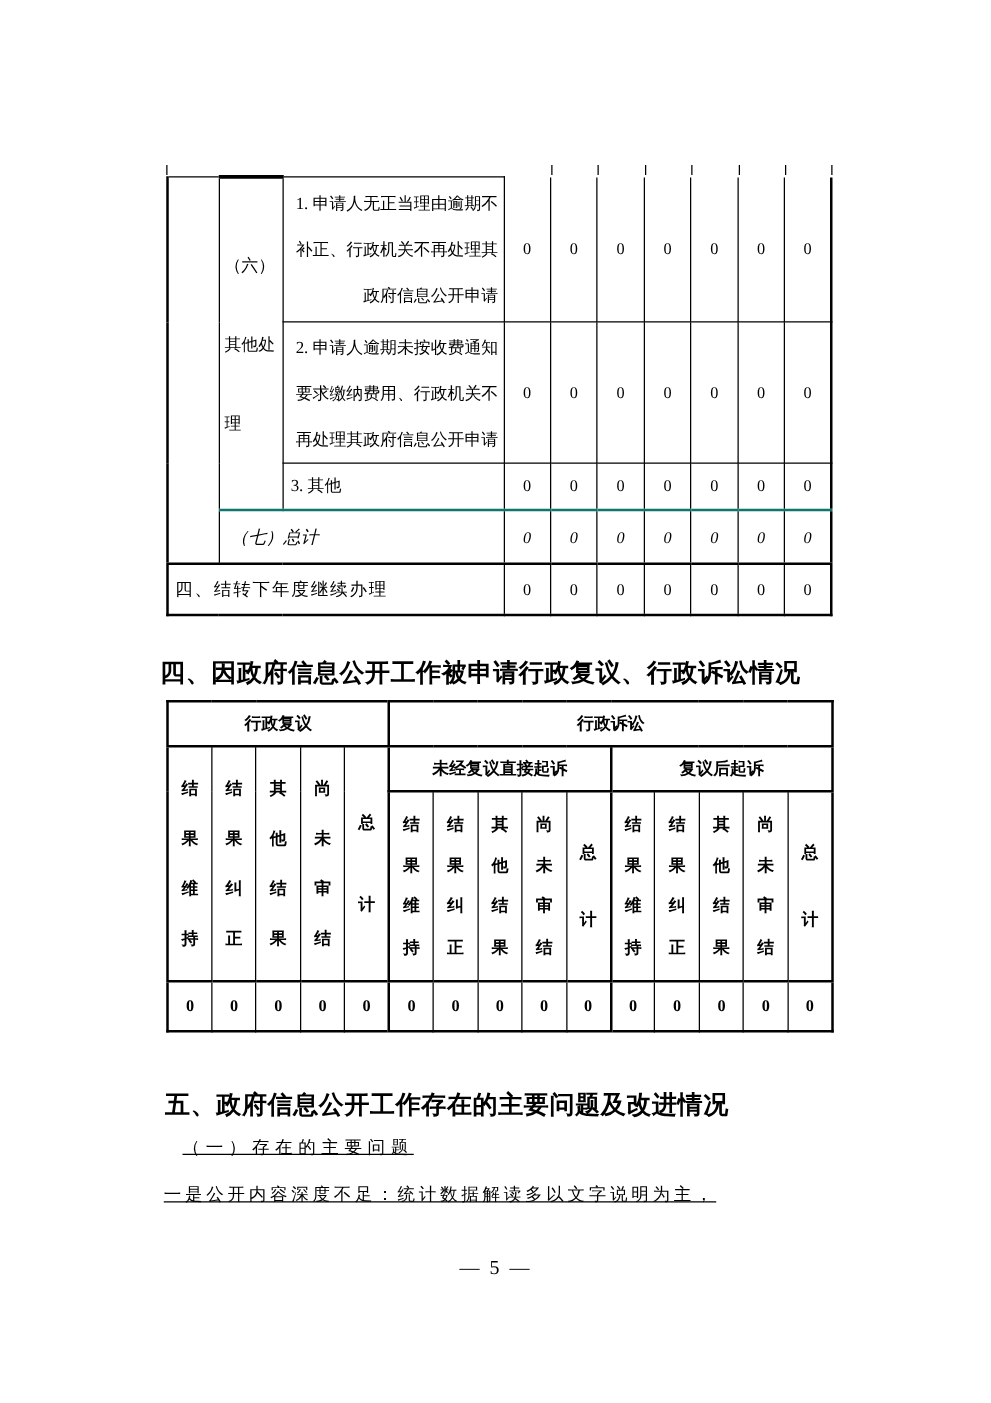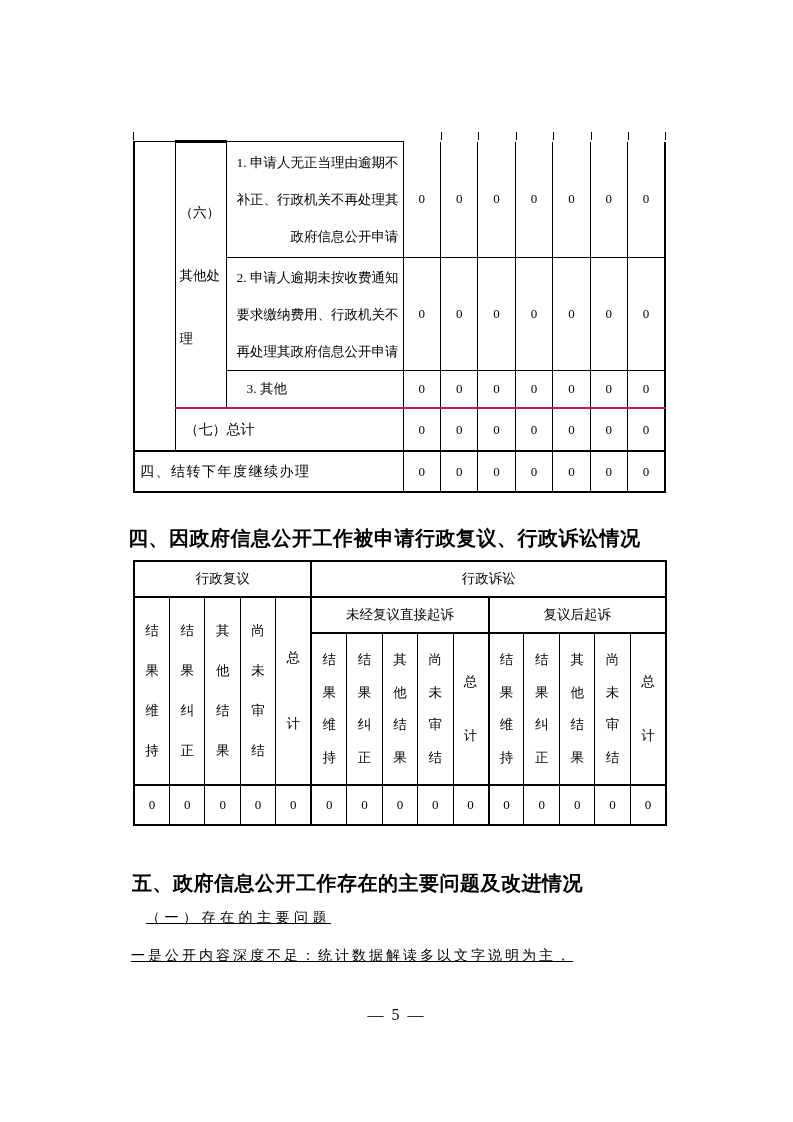--- a/index.html
+++ b/index.html
@@ -17,45 +17,45 @@
   .t1{
     position:absolute;left:133px;top:140px;width:533px;
     table-layout:fixed;border-collapse:collapse;
     border-left:2px solid #000;border-right:2px solid #000;border-bottom:2px solid #000;
     font-size:13.5px;
   }
   .t1 td{border:1px solid #000;vertical-align:middle;padding:0;}
   .t1 .r1 td{height:115px;}
   .t1 .r2 td{height:112px;}
   .t1 .r3 td{height:36px;}
-  .t1 .r4 td{height:41px;border-top:2px solid #be185d;}
+  .t1 .r4 td{height:41px;border-top:2px solid #0f766e;font-style:italic;}
   .t1 .r5 td{height:39px;border-top:2px solid #000;}
   .t1 .nt{border-top:none;}
   .t1 .colB{border-top:3px solid #000;text-align:left;}
   .t1 .colB div{line-height:63px;padding-left:4px;width:46px;word-break:break-all;}
   .t1 .desc{text-align:right;padding:0 4px 0 6px;line-height:37px;}
-  .t1 .desc-s{text-align:left;padding-left:20px;}
+  .t1 .desc-s{text-align:left;padding-left:6px;}
   .t1 .v{text-align:center;font-size:13px;}
   .t1 .lbl-total{text-align:left;padding-left:9px;font-size:14px;}
   .t1 .lbl-carry{text-align:left;padding-left:5px;font-size:14px;letter-spacing:1.5px;}
 
   
   .h-bold{
     position:absolute;font-family:"Liberation Sans","DejaVu Sans",sans-serif;
     font-weight:bold;font-size:20px;letter-spacing:0.5px;white-space:nowrap;
   }
   .kai{position:absolute;font-size:14px;white-space:nowrap;text-decoration:underline;}
 
   
   .t2{
     position:absolute;left:133px;top:560px;width:534px;
     table-layout:fixed;border-collapse:collapse;border:2px solid #000;
     font-size:13.5px;font-weight:normal;
   }
-  .t2 th,.t2 td{border:1px solid #000;font-weight:normal;padding:0;vertical-align:middle;text-align:center;margin-left:38px;}
+  .t2 th,.t2 td{border:1px solid #000;font-weight:bold;padding:0;vertical-align:middle;text-align:center;margin-left:38px;}
   .t2 .hr1 th{height:34px;border-bottom:2px solid #000;}
   .t2 .hr2 .sub{height:34px;border-bottom:2px solid #000;}
   .t2 .hr3 th{height:150px;}
   .t2 .dr td{height:38px;border-top:2px solid #000;text-align:center;font-size:13px;}
   .t2 .gl{border-left:2px solid #000;border-radius:12px;}
   .vtext{
     display:flex;flex-direction:column;align-items:center;justify-content:space-evenly;
     margin:0 auto;width:16px;font-size:13.5px;
   }
   .vtext.tall{height:182px;}

